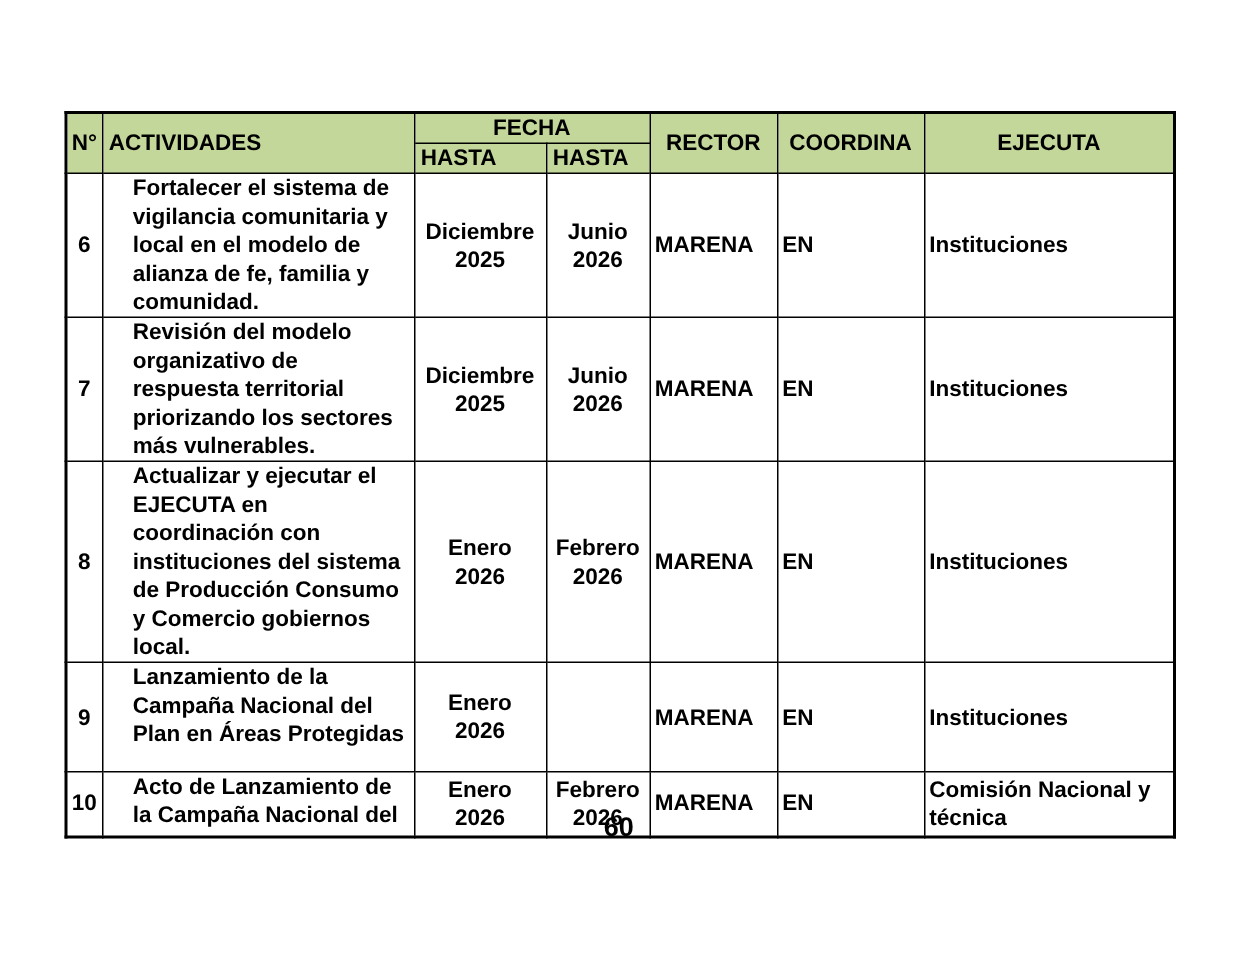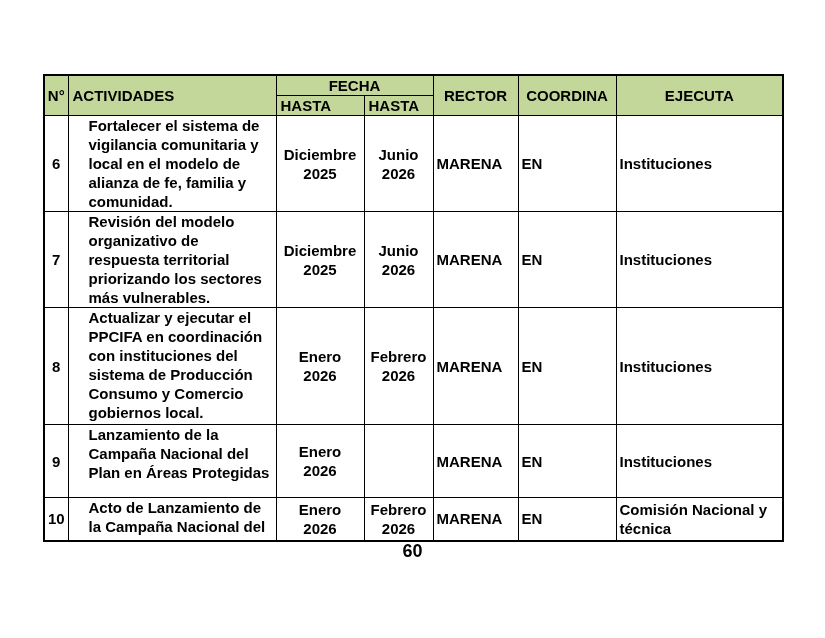--- a/index.html
+++ b/index.html
@@ -100,21 +100,21 @@
       <td class="cell-date">Diciembre
 2025</td>
       <td class="cell-date">Junio
 2026</td>
       <td class="cell-org">MARENA</td>
       <td class="cell-org">EN</td>
       <td class="cell-org">Instituciones</td>
     </tr>
     <tr class="row-h117">
       <td class="cell-num">8</td>
-      <td class="cell-act">Actualizar y ejecutar el PPCIFA en coordinación con instituciones del sistema de Producción Consumo y Comercio gobiernos local.</td>
+      <td class="cell-act">Actualizar y ejecutar el EJECUTA en coordinación con instituciones del sistema de Producción Consumo y Comercio gobiernos local.</td>
       <td class="cell-date">Enero
 2026</td>
       <td class="cell-date">Febrero
 2026</td>
       <td class="cell-org">MARENA</td>
       <td class="cell-org">EN</td>
       <td class="cell-org">Instituciones</td>
     </tr>
     <tr class="row-h73">
       <td class="cell-num">9</td>

